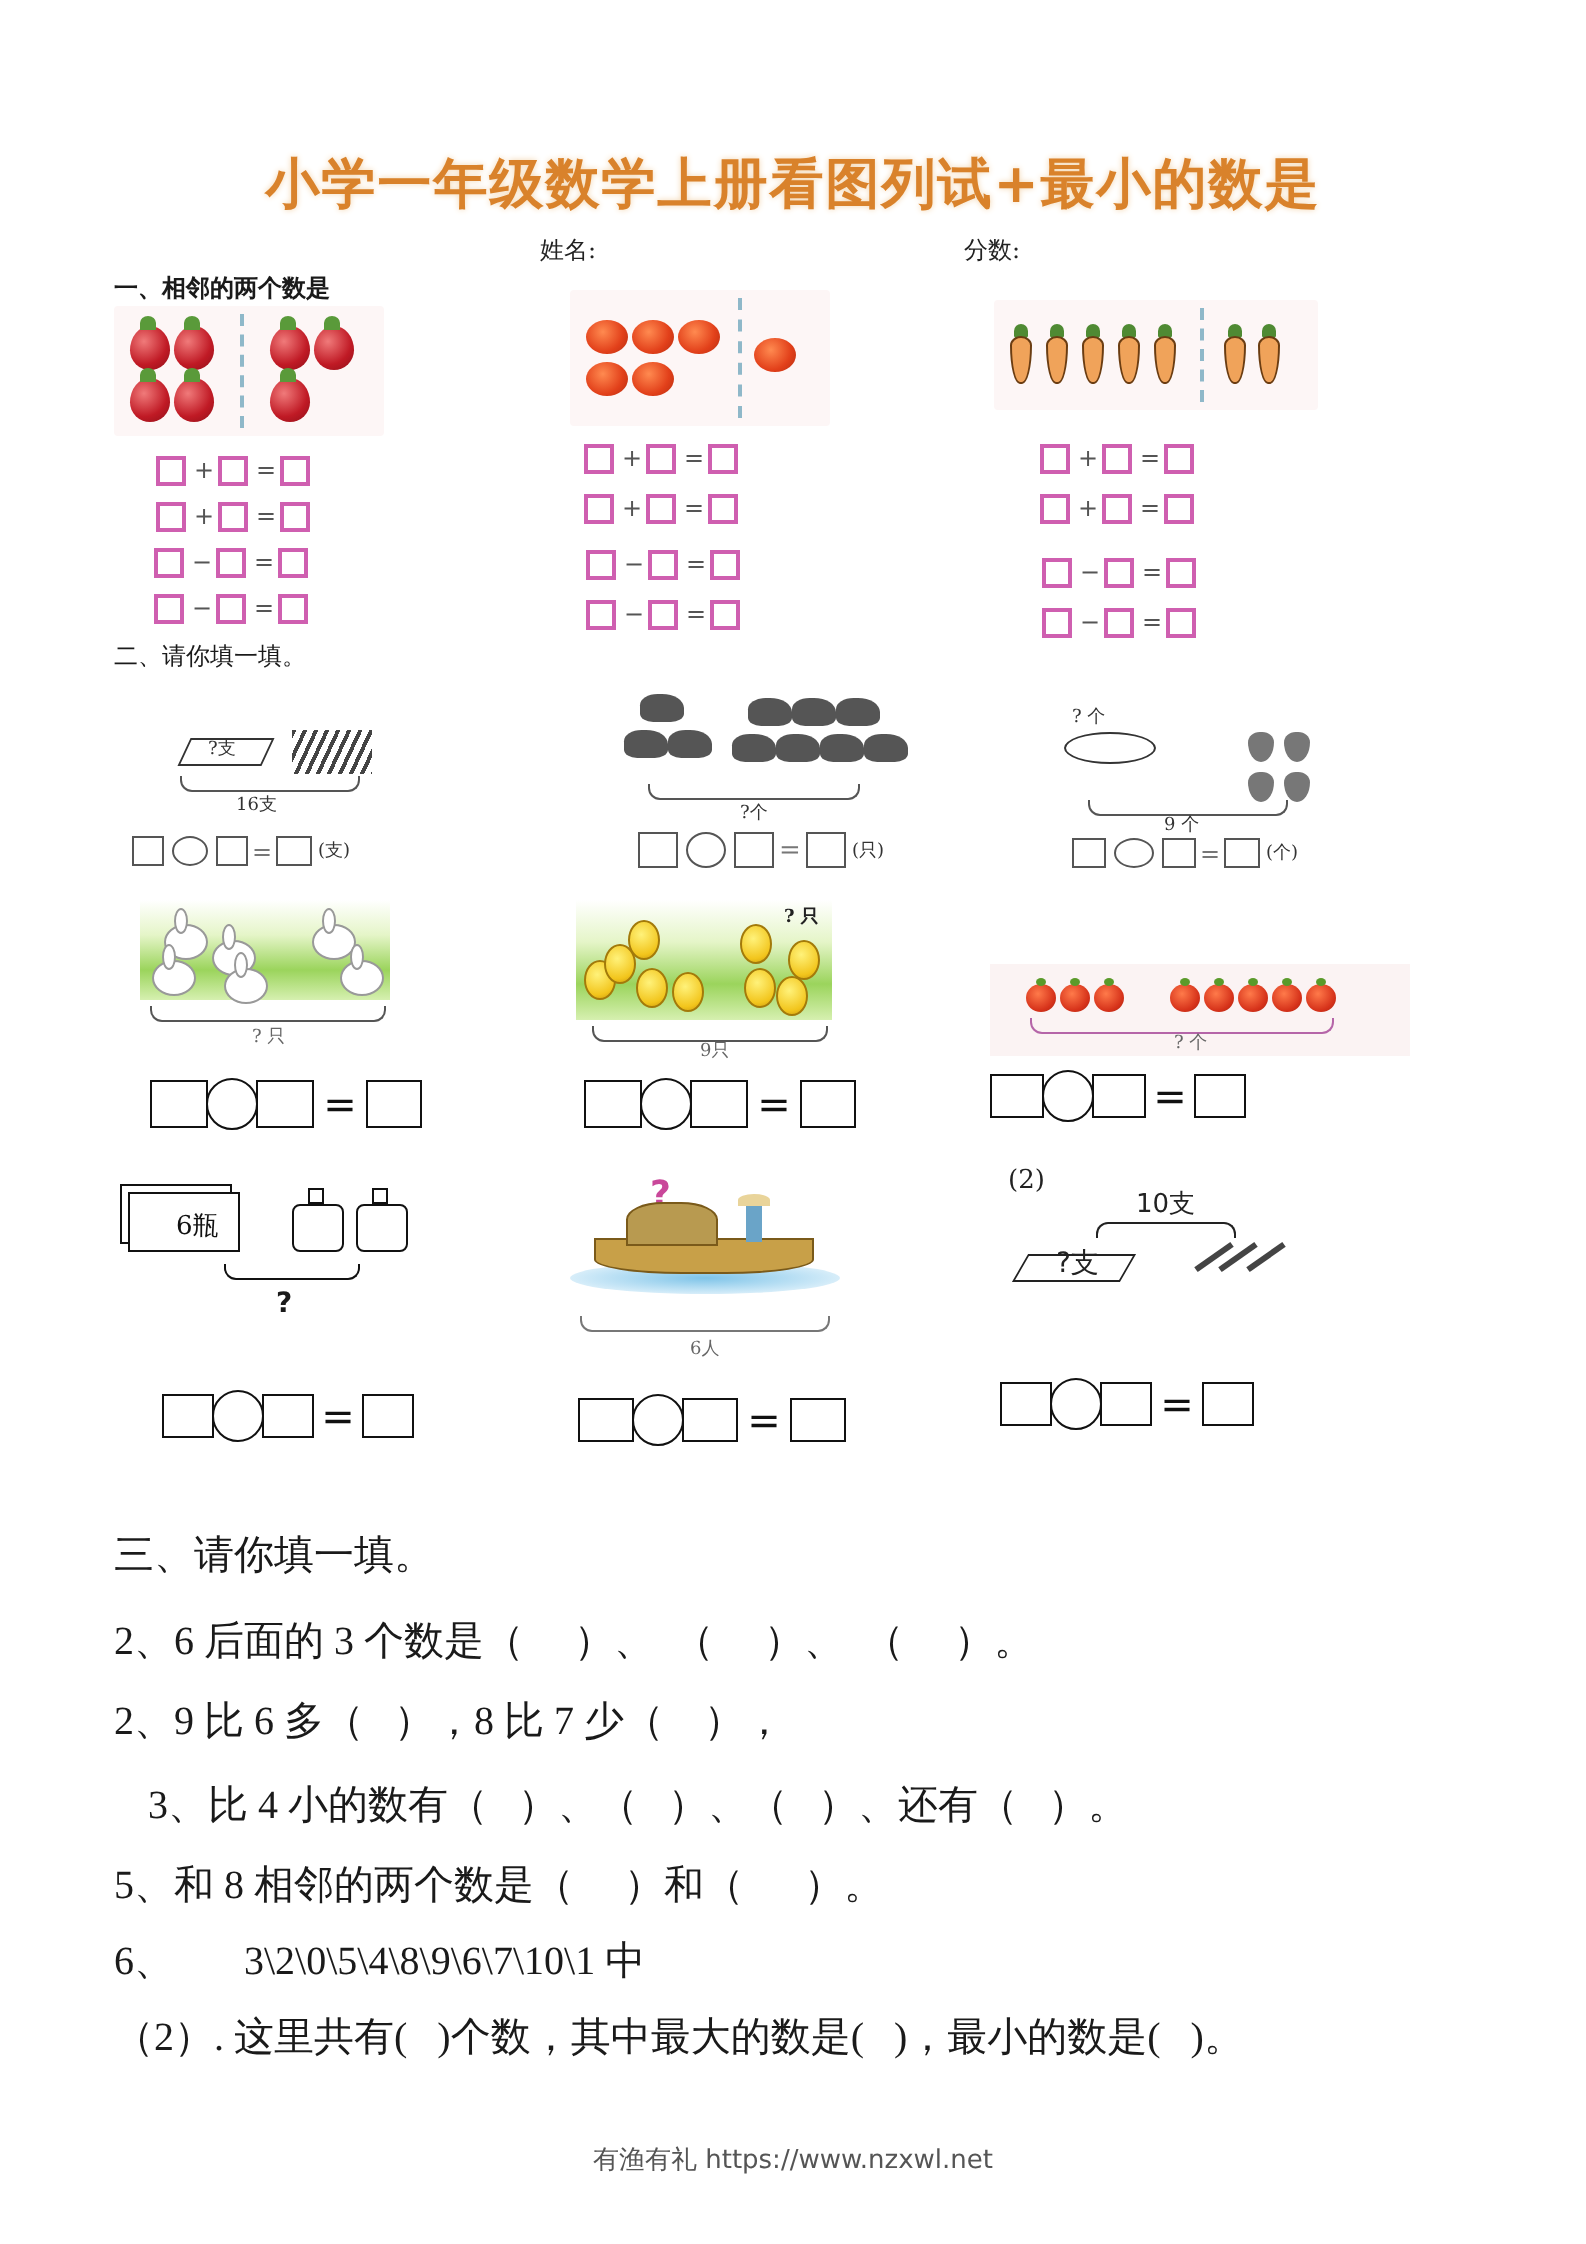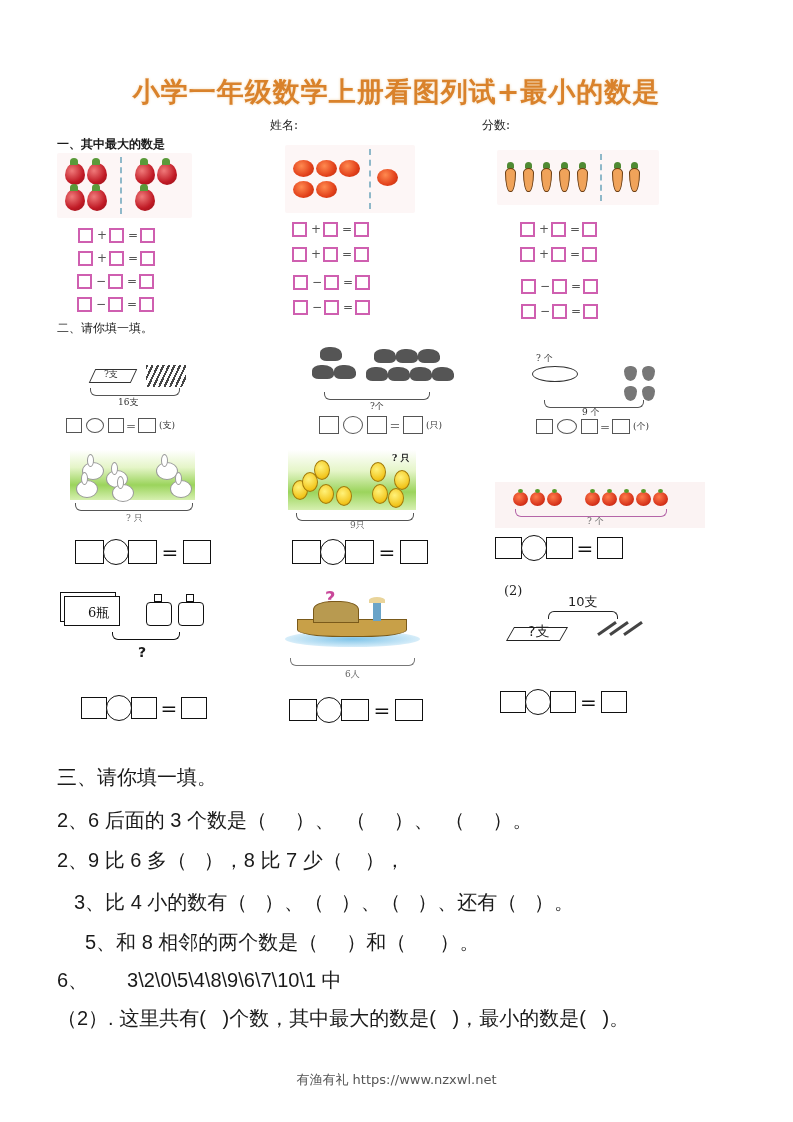--- a/index.html
+++ b/index.html
@@ -52,32 +52,32 @@
 
   .scene-green { background: linear-gradient(180deg, #fff 0%, #e5f5c8 35%, #9bd45c 70%, #d6f0b0 100%); }
   .bunny { position: absolute; width: 22px; height: 18px; background: #fff; border: 1px solid #999; border-radius: 50%; }
   .bunny::before { content: ""; position: absolute; top: -9px; left: 4px; width: 5px; height: 11px; background: #fff; border: 1px solid #999; border-radius: 50%; }
   .chick { position: absolute; width: 16px; height: 20px; background: radial-gradient(circle at 40% 35%, #fff27a, #f2c51c 70%, #c8960d); border-radius: 50%; border: 1px solid #a37a0a; }
   .apple { position: absolute; width: 15px; height: 14px; border-radius: 50%; background: radial-gradient(circle at 40% 35%, #ff7a4a, #d6321a 65%, #a32210); }
   .apple::before { content: ""; position: absolute; top: -3px; left: 5px; width: 5px; height: 4px; background: #5a9a2a; border-radius: 50%; }
   .dog { position: absolute; width: 22px; height: 14px; background: #555; border-radius: 40% 50% 30% 30%; }
   .pear { position: absolute; width: 13px; height: 15px; background: #777; border-radius: 45% 45% 50% 50% / 35% 35% 65% 65%; }
 
-  .sec3 { font-family: Liberation Sans, sans-serif; font-size: 20px; color: #1a1a1a; white-space: pre; }
+  .sec3 { font-family: Liberation Serif, serif; font-size: 20px; color: #1a1a1a; white-space: pre; }
 
   .footer { left: 0; width: 793px; top: 1071px; text-align: center; font-family: "DejaVu Sans", sans-serif; font-size: 13px; color: #555; }
 </style>
 </head>
 <body>
 
 <div class="abs title">小学一年级数学上册看图列试+最小的数是</div>
 <div class="abs meta" style="left:270px; top:117px;">姓名:</div>
 <div class="abs meta" style="left:482px; top:117px;">分数:</div>
 
-<div class="abs sec1">一、其中最大的数是</div>
+<div class="abs sec1">一、相邻的两个数是</div>
 
 <div class="abs pic" style="left:57px; top:153px; width:135px; height:65px;">
   <div class="radish" style="left:8px; top:10px;"></div>
   <div class="radish" style="left:30px; top:10px;"></div>
   <div class="radish" style="left:8px; top:36px;"></div>
   <div class="radish" style="left:30px; top:36px;"></div>
   <div class="divider" style="left:63px;"></div>
   <div class="radish" style="left:78px; top:10px;"></div>
   <div class="radish" style="left:100px; top:10px;"></div>
   <div class="radish" style="left:78px; top:36px;"></div>
@@ -380,17 +380,17 @@
   <div class="bcirc" style="width:26px; height:26px; margin-left:-1px;"></div>
   <div class="bbox" style="width:26px; height:22px; margin-left:-1px;"></div>
   <span class="eqsign" style="font-size:20px; width:25px;">=</span>
   <div class="bbox" style="width:26px; height:22px;"></div>
 </div>
 
 <div class="abs sec3" style="left:57px; top:764px;">三、请你填一填。</div>
 <div class="abs sec3" style="left:57px; top:807px;">2、6 后面的 3 个数是（     ）、  （     ）、  （     ）。</div>
 <div class="abs sec3" style="left:57px; top:847px;">2、9 比 6 多（   ），8 比 7 少（    ），</div>
 <div class="abs sec3" style="left:74px; top:889px;">3、比 4 小的数有（   ）、（   ）、（   ）、还有（   ）。</div>
-<div class="abs sec3" style="left:57px; top:929px;margin-left:28px;">5、和 8 相邻的两个数是（     ）和（      ）。</div>
+<div class="abs sec3" style="left:57px; top:929px;">5、和 8 相邻的两个数是（     ）和（      ）。</div>
 <div class="abs sec3" style="left:57px; top:967px;">6、       3\2\0\5\4\8\9\6\7\10\1 中</div>
 <div class="abs sec3" style="left:57px; top:1005px;">（2）. 这里共有(   )个数，其中最大的数是(   )，最小的数是(   )。</div>
 
 <div class="abs footer">有渔有礼 https://www.nzxwl.net</div>
 
 </body></html>

